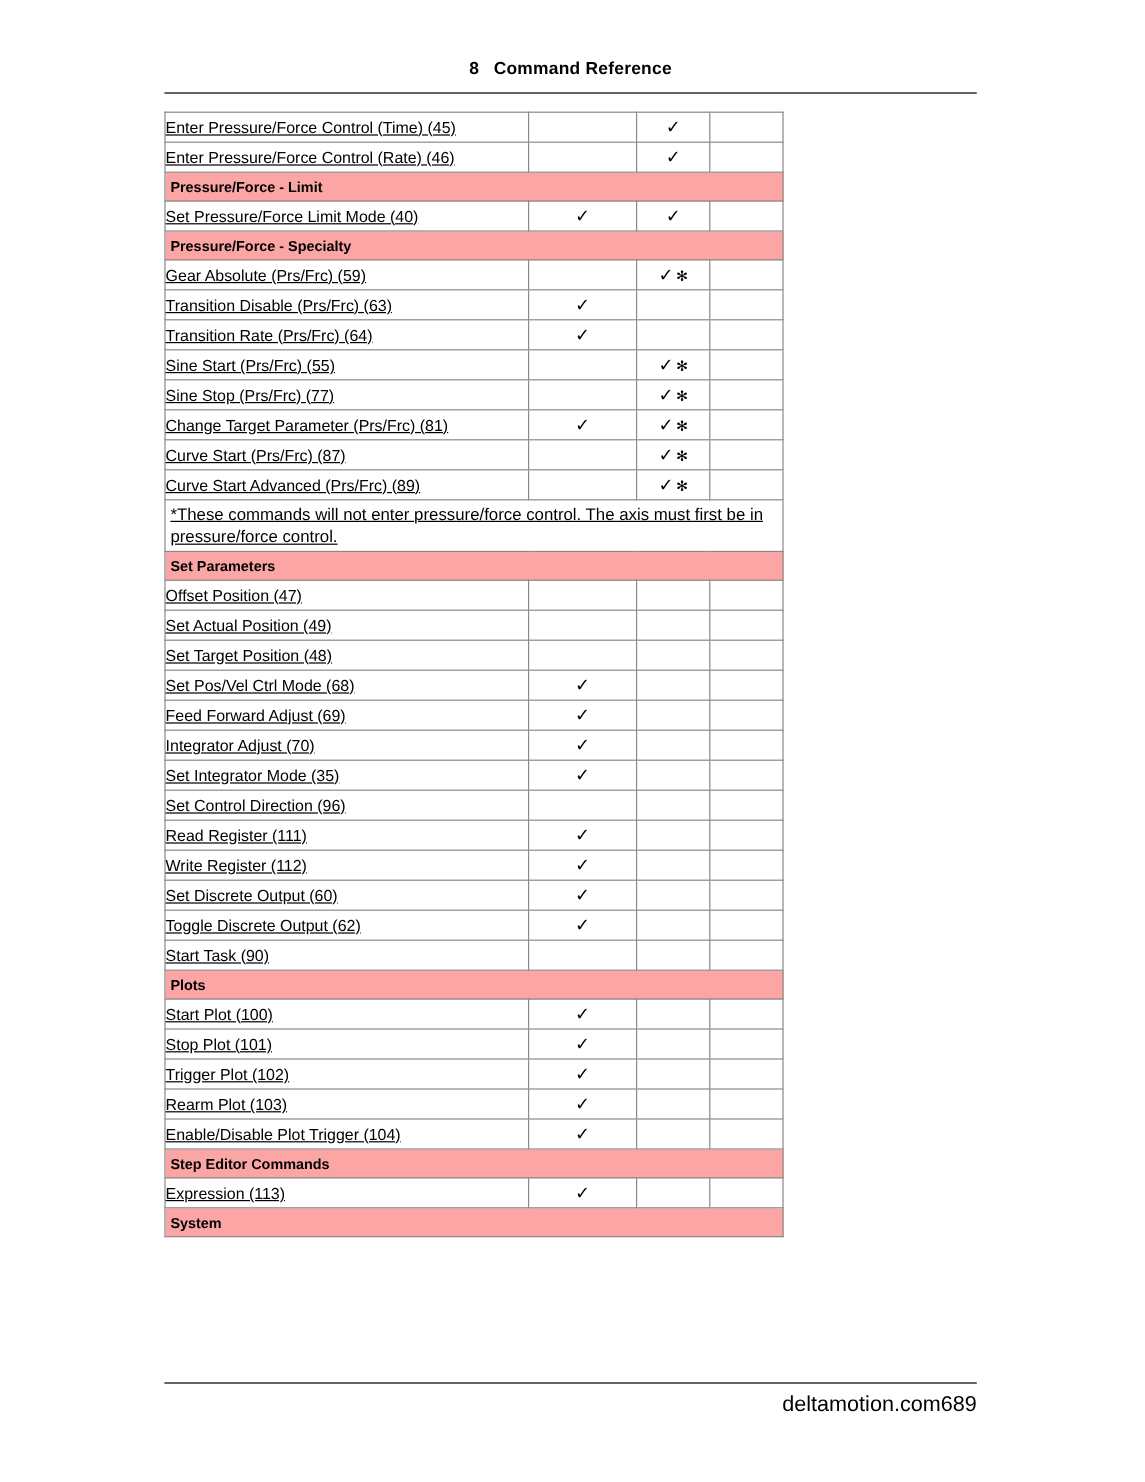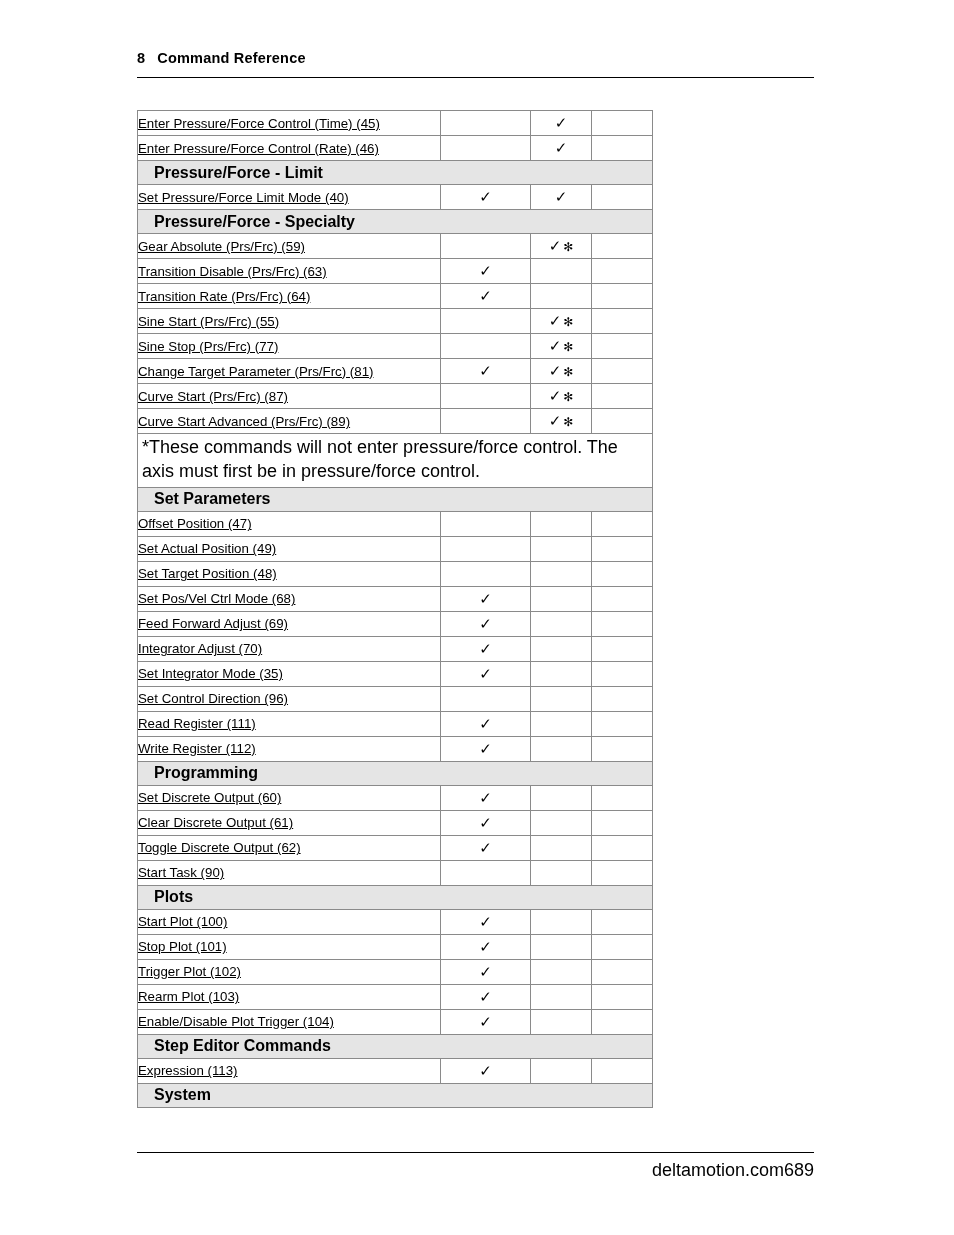--- a/index.html
+++ b/index.html
@@ -20,21 +20,21 @@
     height: 1235px;
     box-sizing: border-box;
   }
 
   
   .header {
     position: absolute;
     left: 137px;
     top: 50px;
     width: 677px;
-    text-align: left;
+    text-align: center;
     font-size: 14.5px;
     font-weight: bold;
     letter-spacing: 0.2px;
   }
   .header .chnum {
     margin-right: 12px;
   }
   .header-rule {
     position: absolute;
     left: 137px;
@@ -60,21 +60,21 @@
     width: 677px;
     font-size: 18px;
     display: flex;
     justify-content: flex-end;
   }
 
   
   .table-wrap {
     position: absolute;
     left: 137px;
-    top: 110px;
+    top: 93px;
     width: 511px;
   }
   table.cmds {
     border-collapse: collapse;
     width: 511px;
     table-layout: fixed;
   }
   table.cmds td {
     border: 1px solid #8a8a8a;
     height: 24px;
@@ -101,31 +101,32 @@
     color: #000;
     font-size: 15px;
     line-height: 1;
   }
   td.chk .star {
     font-size: 12px;
     vertical-align: middle;
     margin-left: 2px;
   }
   tr.section td {
-    background: #e5e5e5;
+    background: #fca5a5;
     font-weight: bold;
-    font-size: 16px;
-    padding-left: 16px;
+    font-size: 12px;
+    padding-left: 4px;
     height: 23px;
   }
   tr.note td {
-    font-size: 18px;
+    font-size: 14px;
     padding: 2px 4px 3px 4px;
     line-height: 1.33;
     height: auto;
+    text-decoration: underline;
   }
 </style>
 </head>
 <body>
 
 <div class="page">
 
   <div class="header">
     <span class="chnum">8</span><span>Command Reference</span>
   </div>
@@ -265,31 +266,22 @@
             <td class="c1 chk"><span class="mark">✓</span></td>
             <td class="c2 chk"></td>
             <td class="c3 chk"></td>
           </tr>
           <tr>
             <td class="label"><span class="u">Write Register (112)</span></td>
             <td class="c1 chk"><span class="mark">✓</span></td>
             <td class="c2 chk"></td>
             <td class="c3 chk"></td>
           </tr>
-          <tr class="section">
-            <td colspan="4">Programming</td>
-          </tr>
           <tr>
             <td class="label"><span class="u">Set Discrete Output (60)</span></td>
-            <td class="c1 chk"><span class="mark">✓</span></td>
-            <td class="c2 chk"></td>
-            <td class="c3 chk"></td>
-          </tr>
-          <tr>
-            <td class="label"><span class="u">Clear Discrete Output (61)</span></td>
             <td class="c1 chk"><span class="mark">✓</span></td>
             <td class="c2 chk"></td>
             <td class="c3 chk"></td>
           </tr>
           <tr>
             <td class="label"><span class="u">Toggle Discrete Output (62)</span></td>
             <td class="c1 chk"><span class="mark">✓</span></td>
             <td class="c2 chk"></td>
             <td class="c3 chk"></td>
           </tr>

